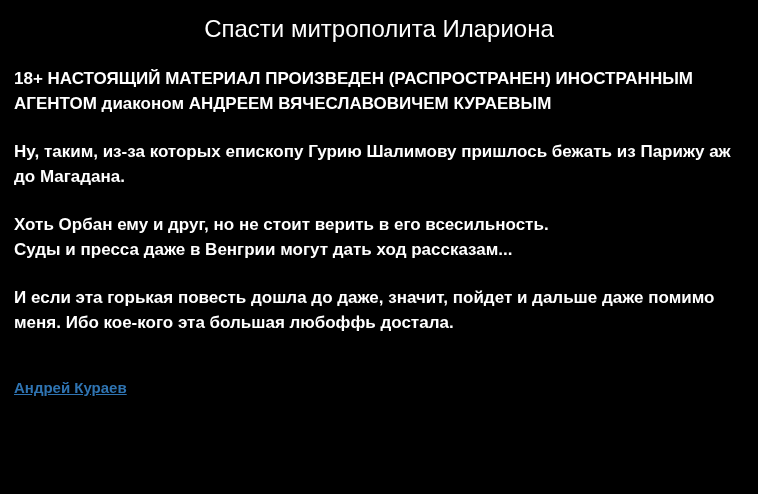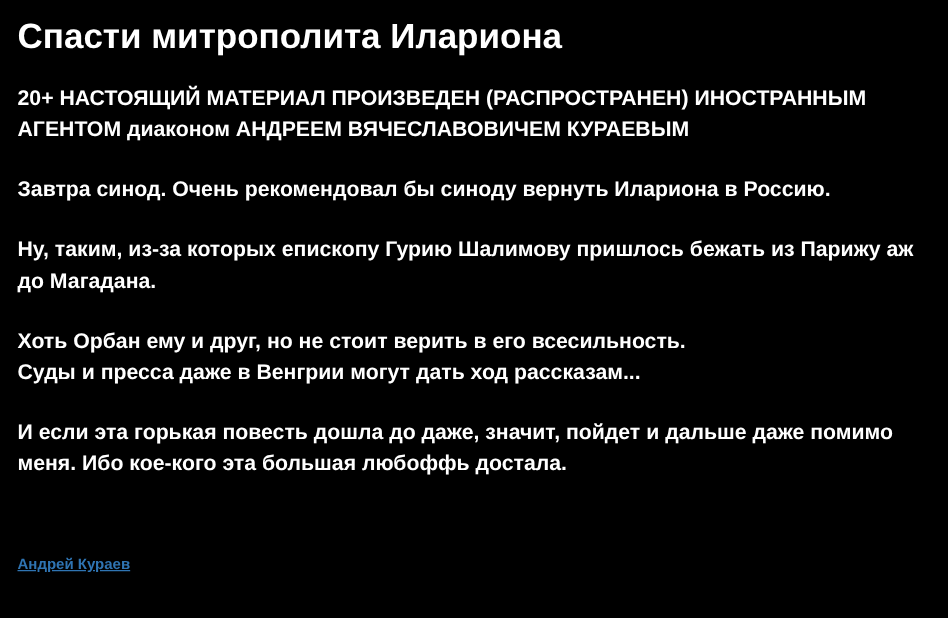--- a/index.html
+++ b/index.html
@@ -15,55 +15,55 @@
       font-family: "Liberation Sans", "DejaVu Sans", sans-serif;
       font-weight: 700;
       overflow: hidden;
     }
     .post {
       padding: 12px 14px 0 14px;
       width: 758px;
     }
     .post-title {
       margin: 0 0 20px 0;
-      font-size: 28px;
+      font-size: 24px;
       line-height: 34px;
-      font-weight: 700;
+      font-weight: 400;
       color: var(--text-color, #ffffff);
+      text-align: center;
     }
     .para {
       margin: 0 0 23px 0;
       font-size: 17px;
       line-height: 25px;
       font-weight: 700;
       white-space: pre-line;
       color: var(--text-color, #ffffff);
     }
     .author-row {
-      margin-top: 56px;
-      font-size: 12px;
+      margin-top: 40px;
+      font-size: 15px;
       line-height: 25px;
     }
     .author-link {
       color: var(--link-color, #2f74b2);
       text-decoration: underline;
       font-weight: 700;
       cursor: pointer;
     }
   </style>
 </head>
 <body>
 
 <div class="post">
 
   <h1 class="post-title">Спасти митрополита Илариона</h1>
 
-  <p class="para">20+ НАСТОЯЩИЙ МАТЕРИАЛ ПРОИЗВЕДЕН (РАСПРОСТРАНЕН) ИНОСТРАННЫМ АГЕНТОМ диаконом АНДРЕЕМ ВЯЧЕСЛАВОВИЧЕМ КУРАЕВЫМ</p>
+  <p class="para">18+ НАСТОЯЩИЙ МАТЕРИАЛ ПРОИЗВЕДЕН (РАСПРОСТРАНЕН) ИНОСТРАННЫМ АГЕНТОМ диаконом АНДРЕЕМ ВЯЧЕСЛАВОВИЧЕМ КУРАЕВЫМ</p>
 
-  <p class="para">Завтра синод. Очень рекомендовал бы синоду вернуть Илариона в Россию.</p>
 
   <p class="para">Ну, таким, из-за которых епископу Гурию Шалимову пришлось бежать из Парижу аж до Магадана.</p>
 
   <p class="para">Хоть Орбан ему и друг, но не стоит верить в его всесильность.
 Суды и пресса даже в Венгрии могут дать ход рассказам...</p>
 
   <p class="para">И если эта горькая повесть дошла до даже, значит, пойдет и дальше даже помимо меня. Ибо кое-кого эта большая любоффь достала.</p>
 
   <div class="author-row">
     <a class="author-link" href="#">Андрей Кураев</a>

